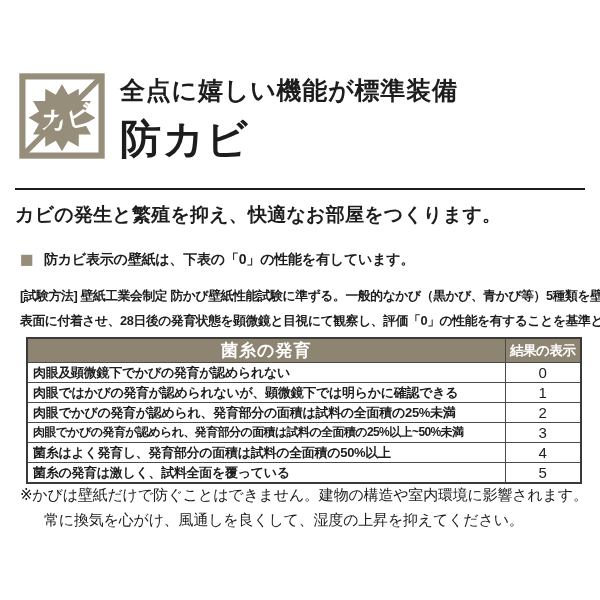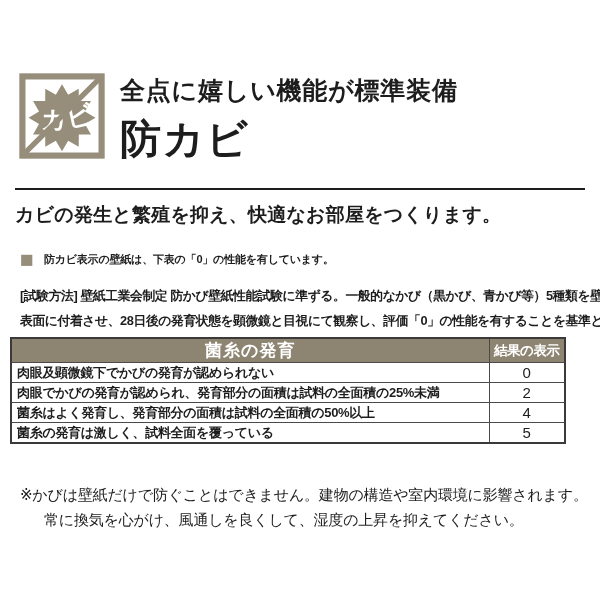--- a/index.html
+++ b/index.html
@@ -15,27 +15,27 @@
   .subtitle   { font-size:25px; font-weight:600; letter-spacing:0.8px; white-space:nowrap; }
   .title      { font-size:41px; font-weight:800; letter-spacing:1.5px; margin-top:5px; white-space:nowrap; }
 
   .divider { position:absolute; left:15px; top:188px; width:570px; height:2px; background:#1d1d1d; }
 
   .intro { position:absolute; left:15px; top:202px; font-size:19px; font-weight:600; letter-spacing:0.2px; white-space:nowrap; }
 
   .section-head { position:absolute; left:20px; top:248px; display:flex; align-items:center; white-space:nowrap; }
   .section-marker { font-size:23px; line-height:1; color:#968d7a; margin-right:1px; }
   .section-title  { font-size:24px; font-weight:600; color:#968d7a; letter-spacing:0.5px; }
-  .section-lead   { font-size:11px; font-weight:700; margin-left:9px; letter-spacing:-0.2px; }
+  .section-lead   { font-size:14px; font-weight:700; margin-left:9px; letter-spacing:-0.2px; }
 
   .method { position:absolute; left:20px; top:283px; width:566px; font-size:12.8px; font-weight:600; line-height:25px; letter-spacing:-0.4px; }
   .method span { display:block; white-space:nowrap; }
 
   
-  .perf-table { position:absolute; left:10px; top:337px; width:556px; border-collapse:collapse; table-layout:fixed; border:2px solid #3a3a3a; }
+  .perf-table { position:absolute; left:26px; top:337px; width:556px; border-collapse:collapse; table-layout:fixed; border:2px solid #3a3a3a; }
   .perf-table th, .perf-table td { border:1px solid #4a4a4a; overflow:hidden; white-space:nowrap; }
   .perf-table thead th { background:#8d8472; color:#ffffff; height:23px; padding:0 3px; }
   .col-growth-h { font-size:17px; font-weight:700; text-align:center; letter-spacing:1px; }
   .col-result-h { font-size:13.5px; font-weight:700; text-align:center; letter-spacing:-0.5px;margin-top:32px; }
   .perf-table td { height:19px; }
   .perf-table td.desc { font-size:13px; font-weight:600; padding:0 5px; letter-spacing:-0.3px; }
   .perf-table tr.condensed td.desc { font-size:12px; letter-spacing:-0.6px; }
   .perf-table td.result { text-align:center; font-size:15px; font-weight:500; padding:0; }
   .col-result { width:76px; }
 
@@ -87,22 +87,30 @@
         <th class="col-growth-h">菌糸の発育</th>
         <th class="col-result-h">結果の表示</th>
       </tr>
     </thead>
     <tbody>
       <tr>
         <td class="desc">肉眼及顕微鏡下でかびの発育が認められない</td>
         <td class="result">0</td>
       </tr>
       <tr>
+        <td class="desc">肉眼ではかびの発育が認められないが、顕微鏡下では明らかに確認できる</td>
+        <td class="result">1</td>
+      </tr>
+      <tr>
         <td class="desc">肉眼でかびの発育が認められ、発育部分の面積は試料の全面積の25%未満</td>
         <td class="result">2</td>
+      </tr>
+      <tr class="condensed">
+        <td class="desc">肉眼でかびの発育が認められ、発育部分の面積は試料の全面積の25%以上~50%未満</td>
+        <td class="result">3</td>
       </tr>
       <tr>
         <td class="desc">菌糸はよく発育し、発育部分の面積は試料の全面積の50%以上</td>
         <td class="result">4</td>
       </tr>
       <tr>
         <td class="desc">菌糸の発育は激しく、試料全面を覆っている</td>
         <td class="result">5</td>
       </tr>
     </tbody>

